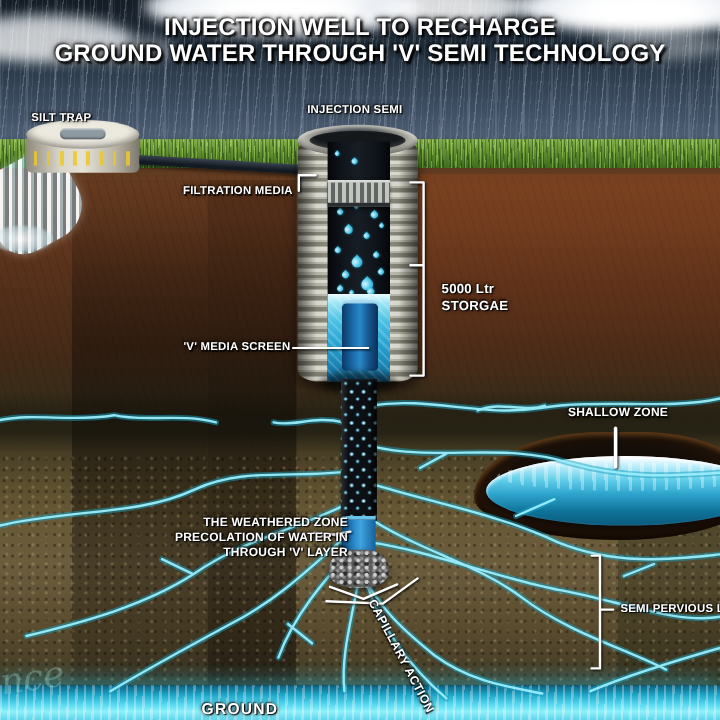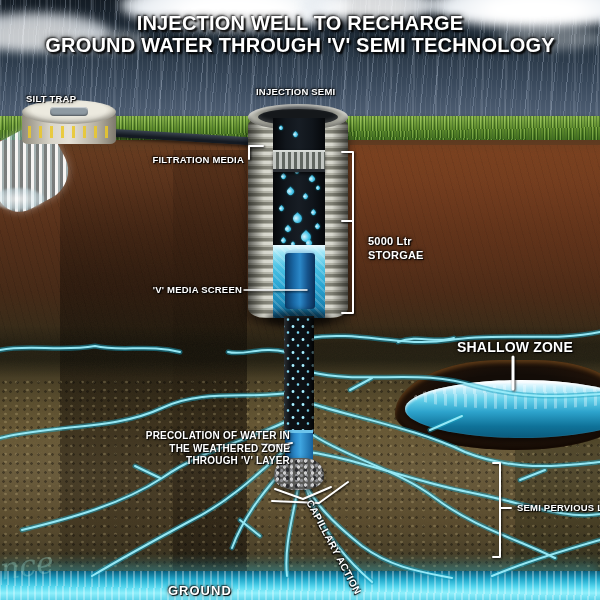--- a/index.html
+++ b/index.html
@@ -135,21 +135,21 @@
   .veins-svg{left:0;top:0;}
   .anno-svg{left:0;top:0;filter:drop-shadow(1px 1px 1px rgba(0,0,0,.85));}
   
   .lbl{position:absolute;color:#fff;font-weight:bold;font-size:9.5px;letter-spacing:.2px;white-space:nowrap;
     text-shadow:1px 1px 1px #000,-1px -1px 1px rgba(0,0,0,.6),0 0 4px rgba(0,0,0,.9);}
   .lbl-silt{left:26px;top:93px;}
   .lbl-well{left:256px;top:86px;}
   .lbl-filtration{right:356px;top:154px;}
   .lbl-storage{left:368px;top:206px;font-size:11px;line-height:1.3;margin-top:28px;}
   .lbl-vwire{right:358px;top:284px;}
-  .lbl-shallow{left:455px;top:339px;width:120px;text-align:center;font-size:14px;}
+  .lbl-shallow{left:455px;top:339px;width:120px;text-align:center;font-size:10px;}
   .lbl-perc{right:310px;top:430px;text-align:right;font-size:10px;line-height:1.25;}
   .lbl-capillary{left:314px;top:498px;font-size:10px;letter-spacing:.5px;
     transform:rotate(62deg);transform-origin:0 0;}
   .lbl-semi{left:517px;top:502px;}
   .lbl-aquifer{left:168px;top:583px;font-size:13px;letter-spacing:1px;}
   .watermark{left:0px;top:548px;font-family:"DejaVu Serif",serif;font-style:italic;font-size:30px;
     color:rgba(170,235,225,.30);transform:rotate(-8deg);position:absolute;}
 </style>
 </head>
 <body>
@@ -280,22 +280,22 @@
   <div class="lbl lbl-silt">SILT TRAP</div>
   <div class="lbl lbl-well">INJECTION SEMI</div>
   <div class="lbl lbl-filtration">FILTRATION MEDIA</div>
   <div class="lbl lbl-storage">
     <div>5000 Ltr</div>
     <div>STORGAE</div>
   </div>
   <div class="lbl lbl-vwire">'V' MEDIA SCREEN</div>
   <div class="lbl lbl-shallow">SHALLOW ZONE</div>
   <div class="lbl lbl-perc">
+    <div>THE WEATHERED ZONE</div>
     <div>PRECOLATION OF WATER IN</div>
-    <div>THE WEATHERED ZONE</div>
     <div>THROUGH 'V' LAYER</div>
   </div>
   <div class="lbl lbl-capillary">CAPILLARY ACTION</div>
   <div class="lbl lbl-semi">SEMI PERVIOUS LAYER</div>
   <div class="lbl lbl-aquifer">GROUND</div>
 
   <div class="watermark">nce</div>
 
 </div>
 

